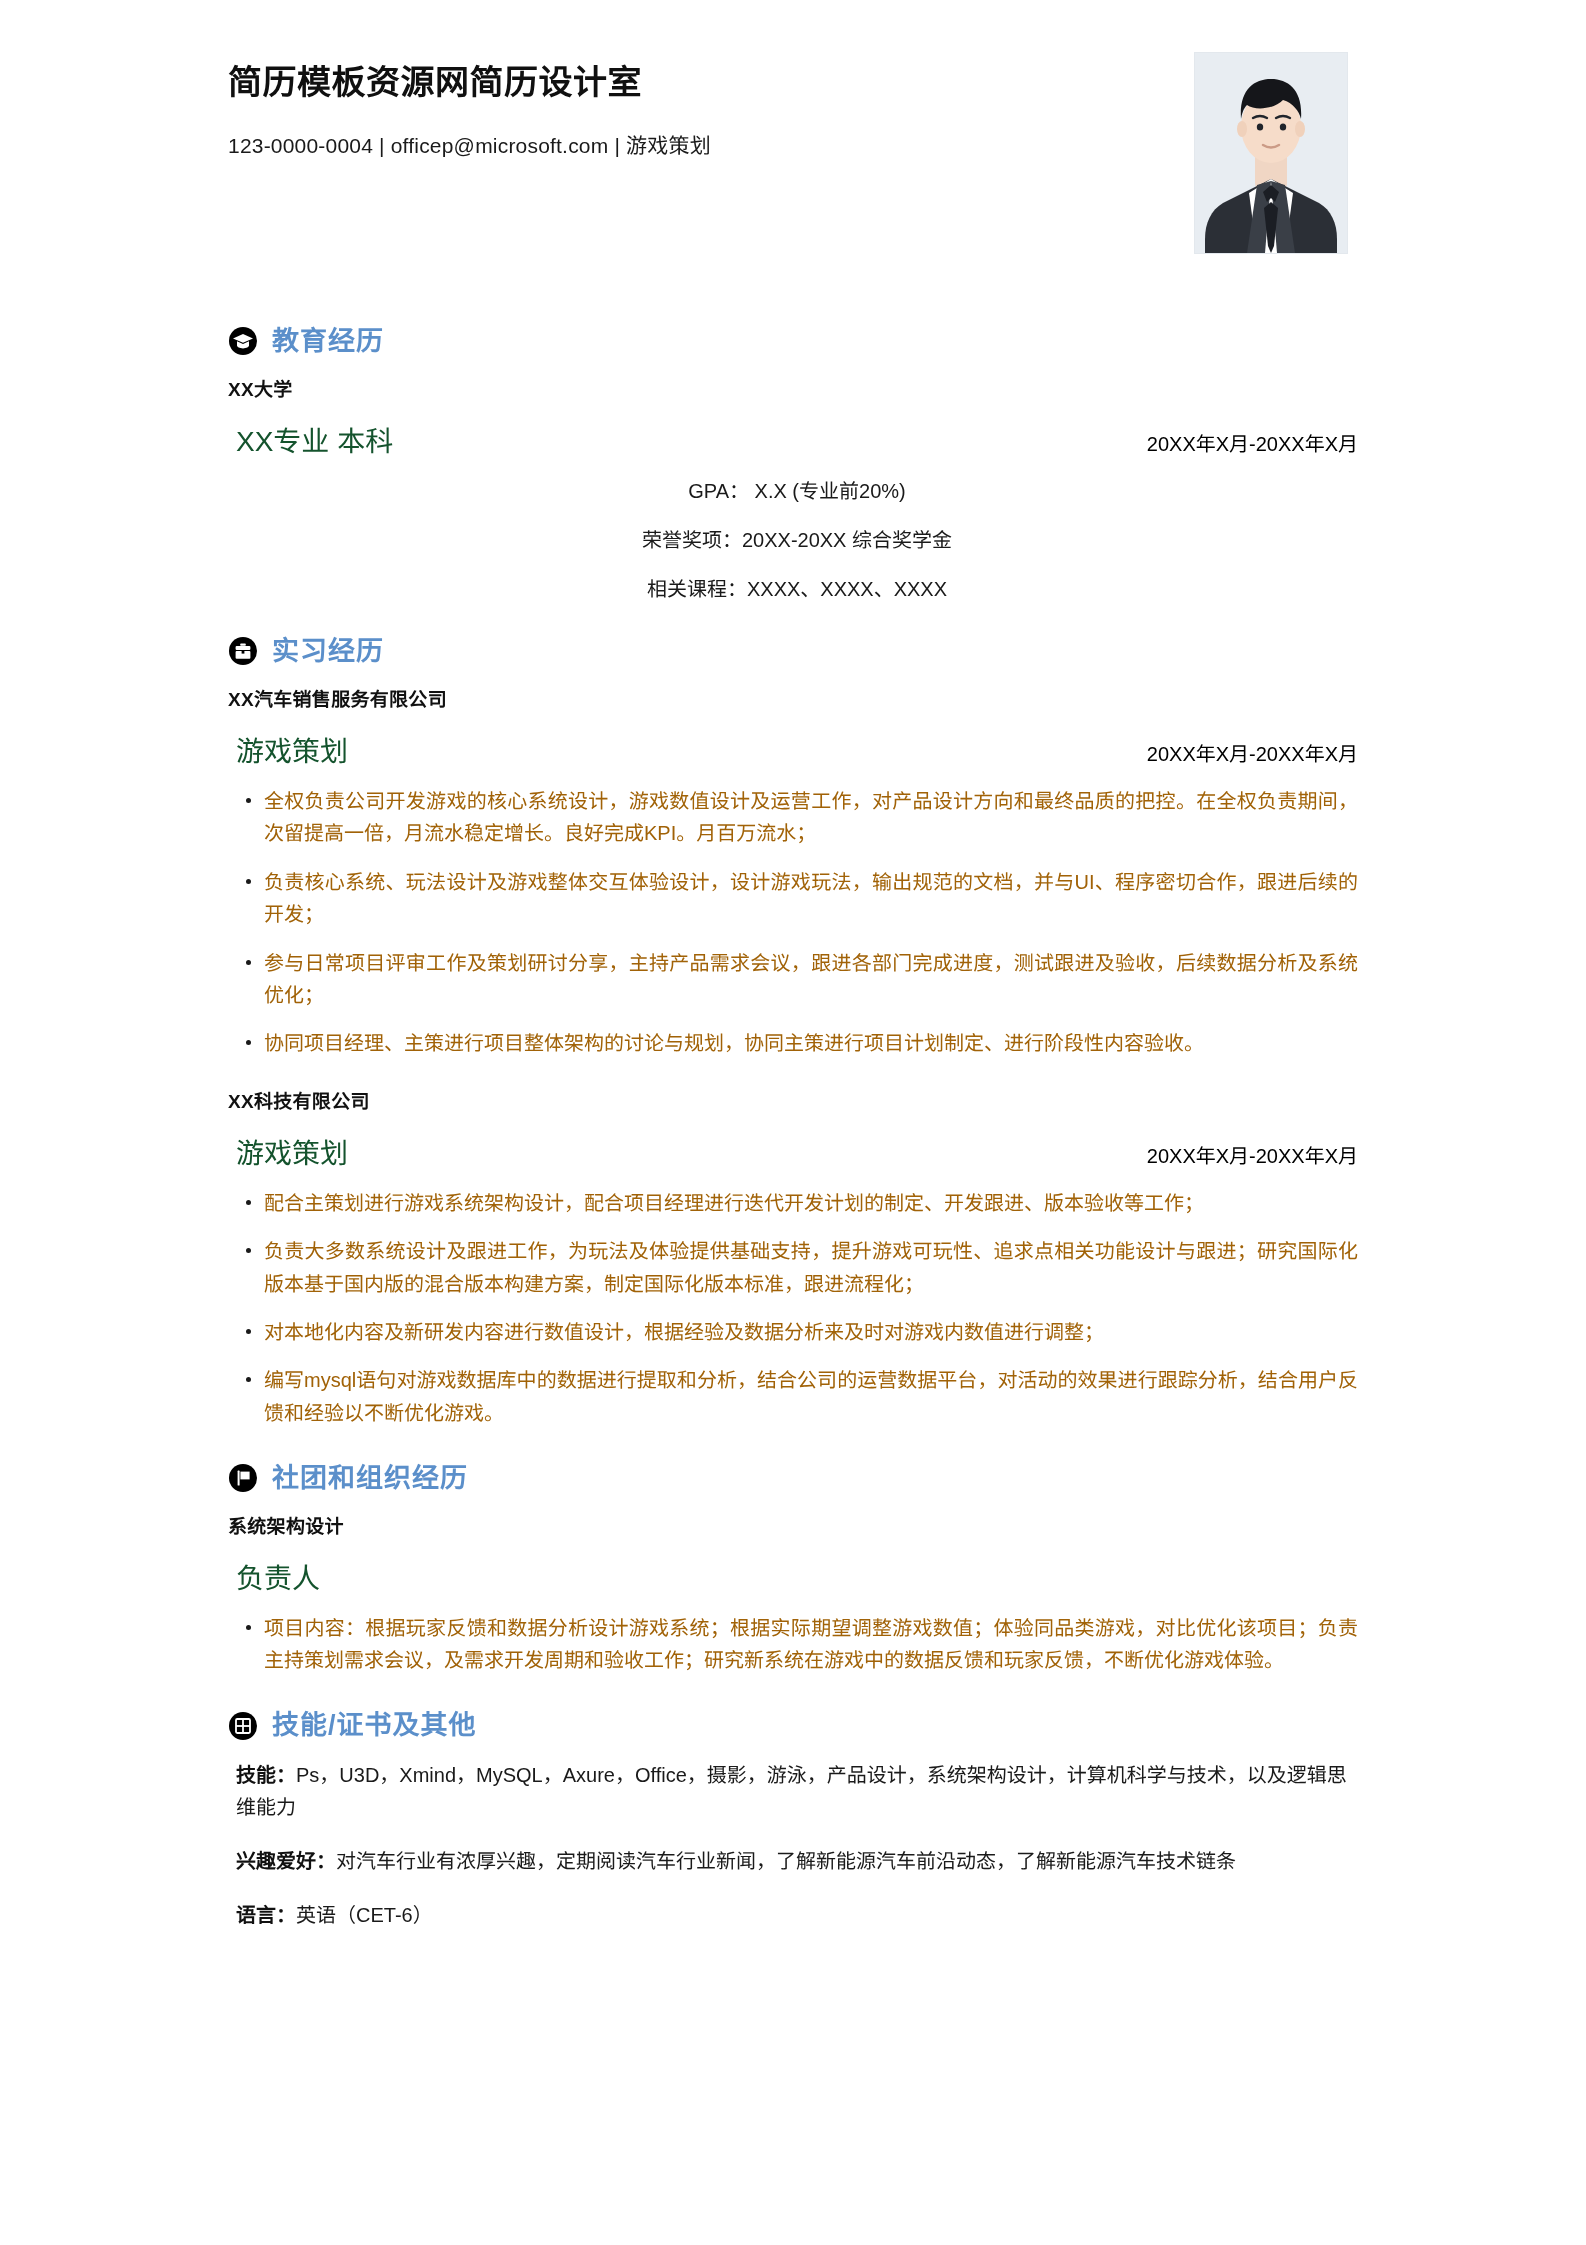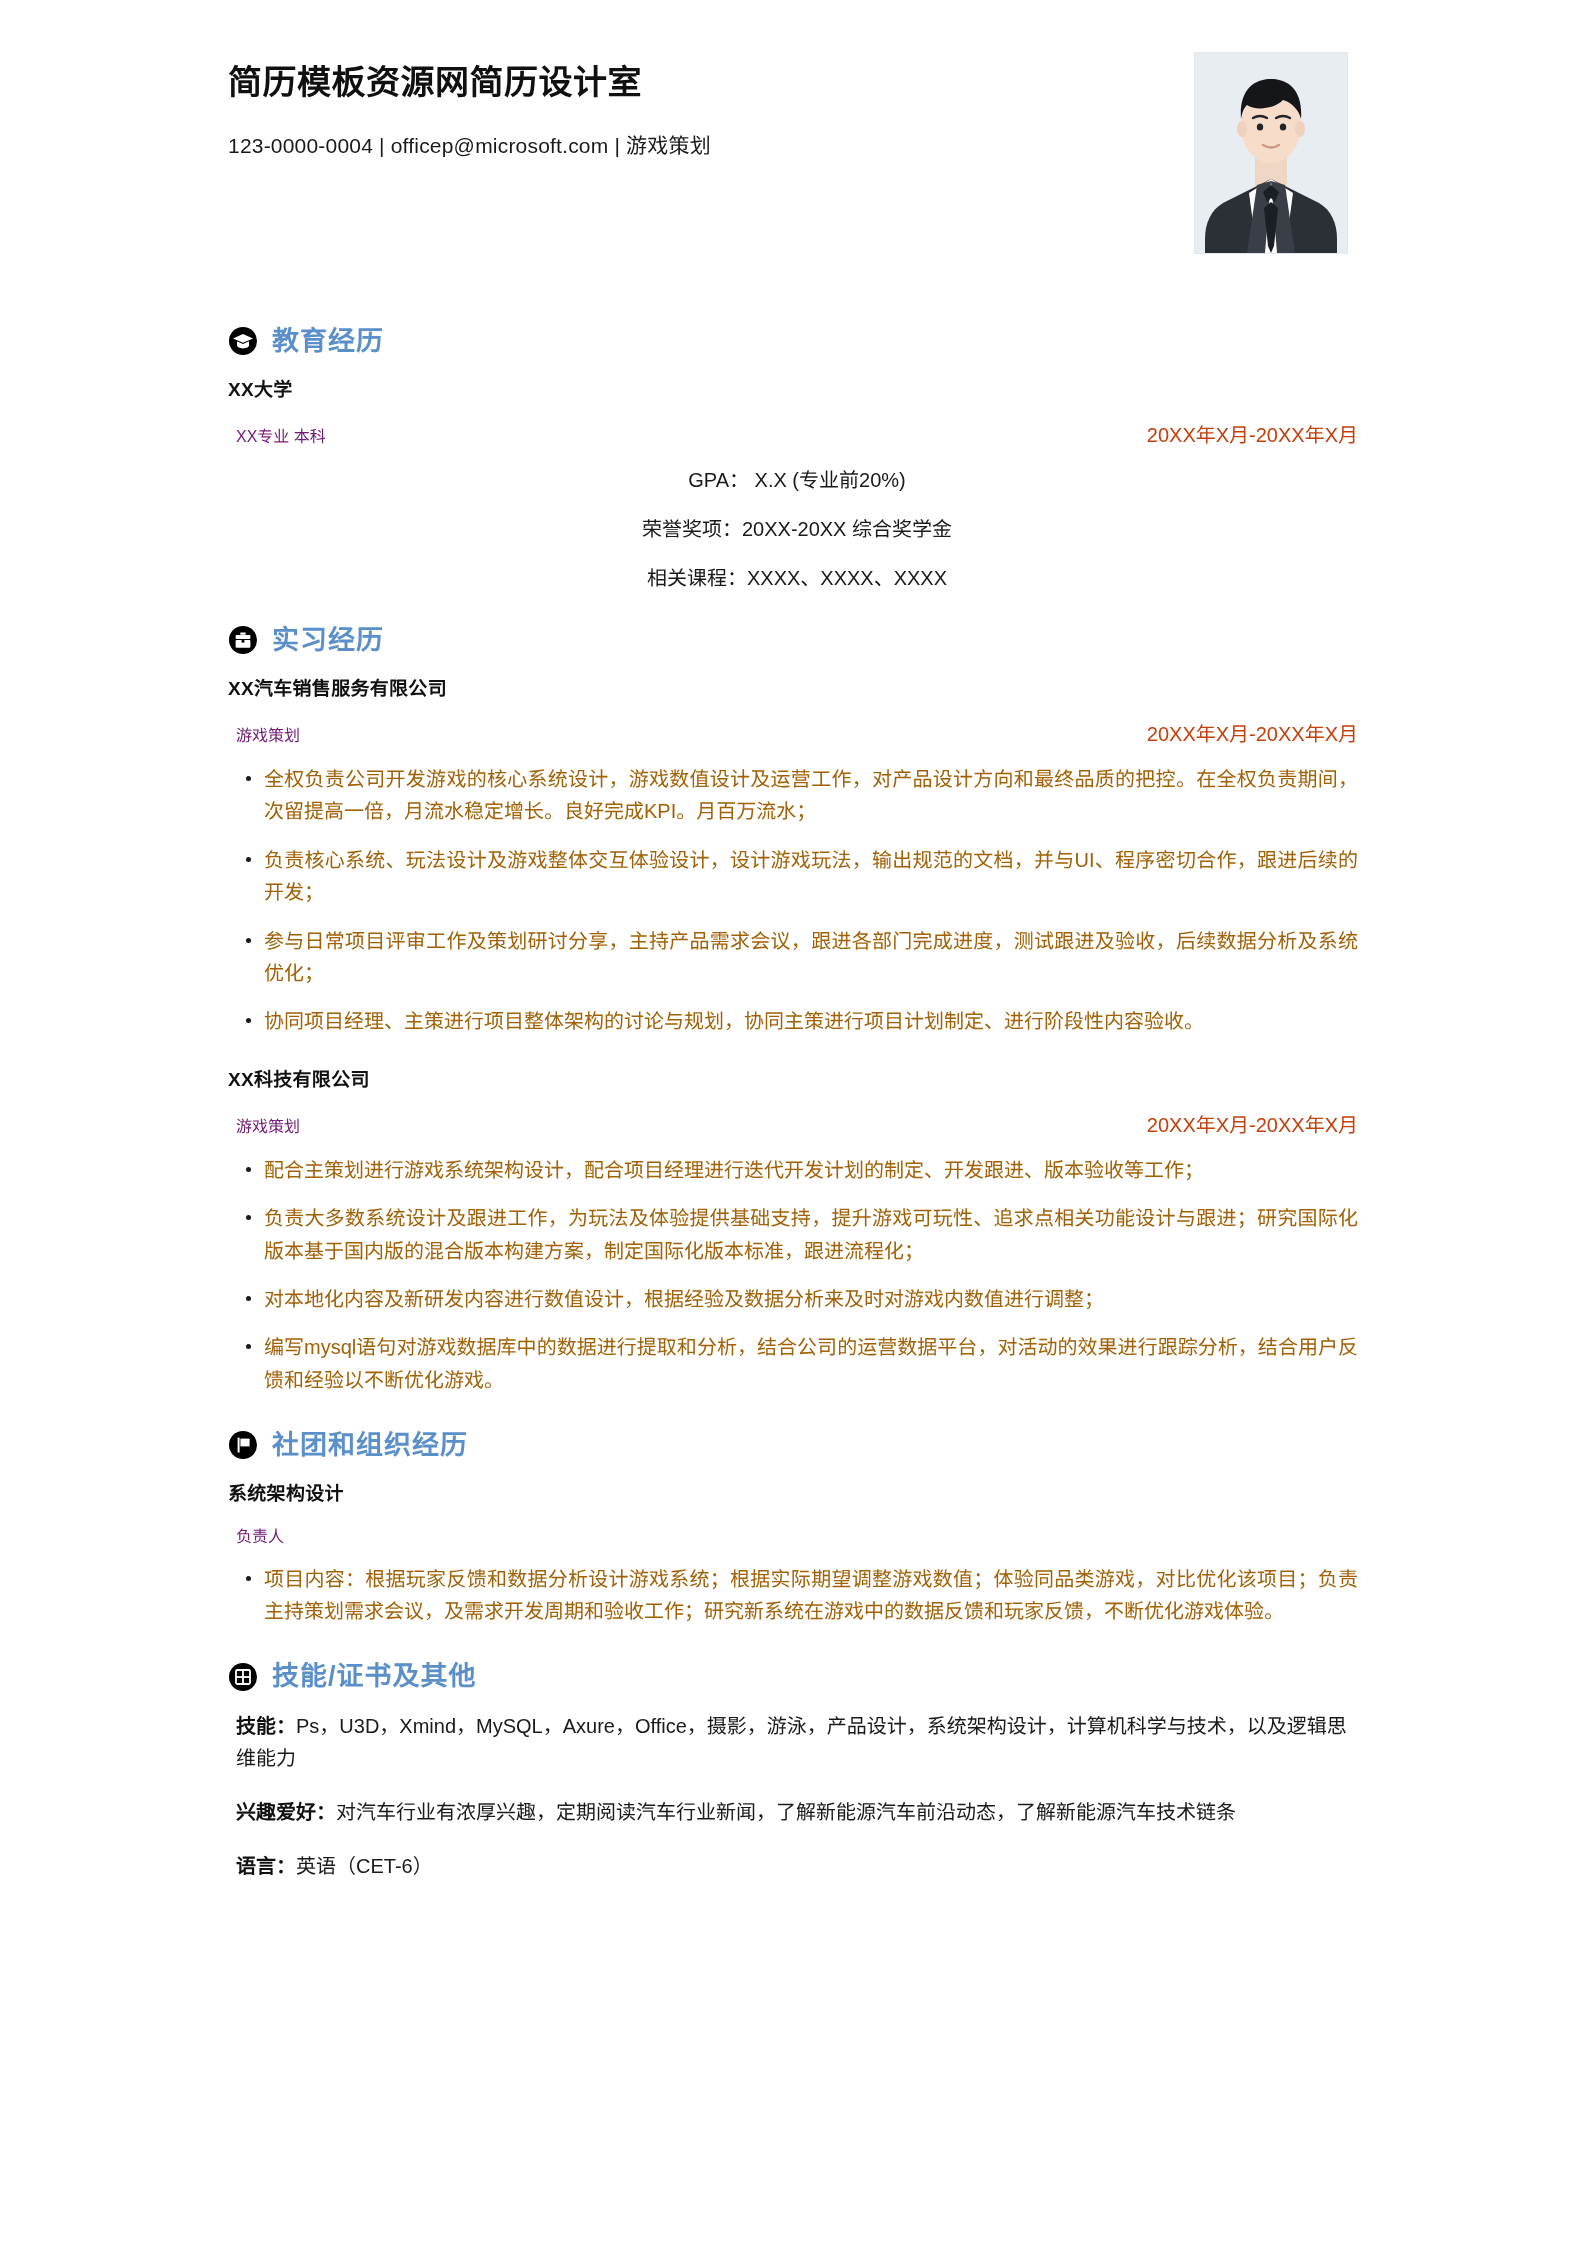--- a/index.html
+++ b/index.html
@@ -103,26 +103,26 @@
     letter-spacing: 0.3px;
   }
   .row {
     display: flex;
     justify-content: space-between;
     align-items: baseline;
     margin: 0 0 16px 0;
     padding-left: 8px;
   }
   .row .role {
-    font-size: 16px;
-    color: #701a75;
+    font-size: 28px;
+    color: #14532d;
   }
   .row .dates {
     font-size: 20px;
-    color: #c2410c;
+    color: #000000;
     white-space: nowrap;
   }
   .edu-line {
     font-size: 20px;
     color: #1a1a1a;
     margin: 0 0 20px 0;
     padding-left: 8px;
     text-align: center;
   }
 

